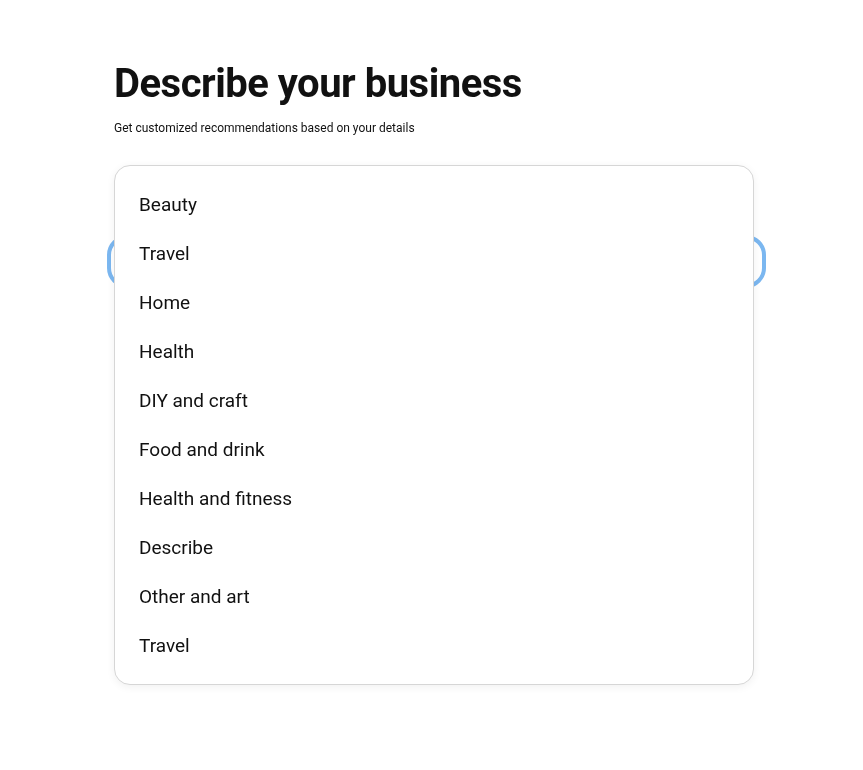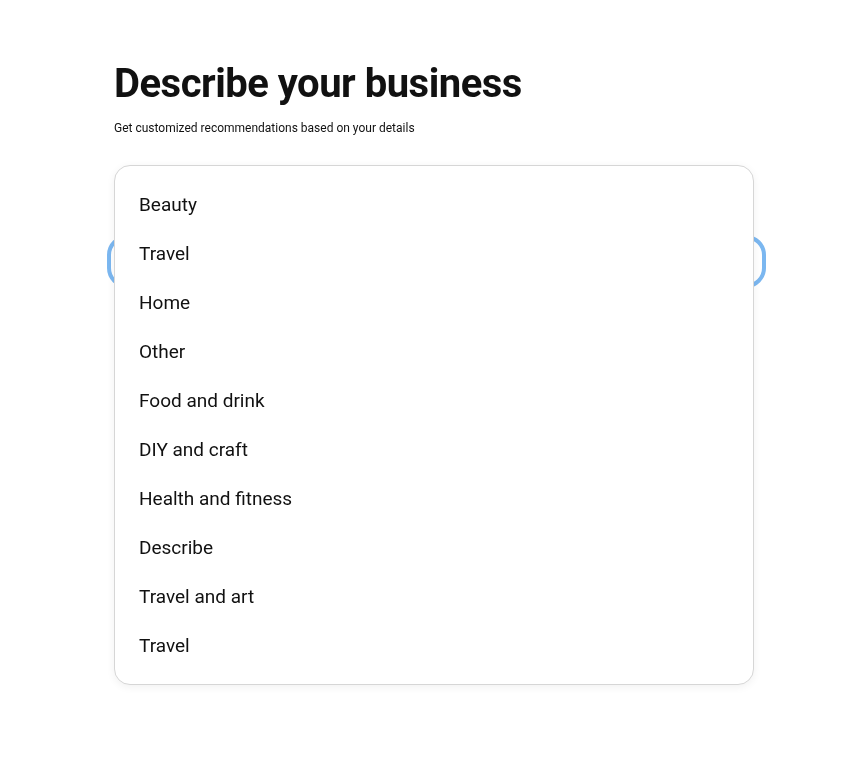--- a/index.html
+++ b/index.html
@@ -67,20 +67,20 @@
   <h1 class="page-title">Describe your business</h1>
   <p class="page-subtitle">Get customized recommendations based on your details</p>
 </div>
 
 <div class="input-focus-outline"></div>
 
 <div class="dropdown-panel">
   <div class="dropdown-item">Beauty</div>
   <div class="dropdown-item">Travel</div>
   <div class="dropdown-item">Home</div>
-  <div class="dropdown-item">Other</div>
+  <div class="dropdown-item">Health</div>
+  <div class="dropdown-item">DIY and craft</div>
   <div class="dropdown-item">Food and drink</div>
-  <div class="dropdown-item">DIY and craft</div>
   <div class="dropdown-item">Health and fitness</div>
   <div class="dropdown-item">Describe</div>
-  <div class="dropdown-item">Travel and art</div>
+  <div class="dropdown-item">Other and art</div>
   <div class="dropdown-item">Travel</div>
 </div>
 
 </body></html>

